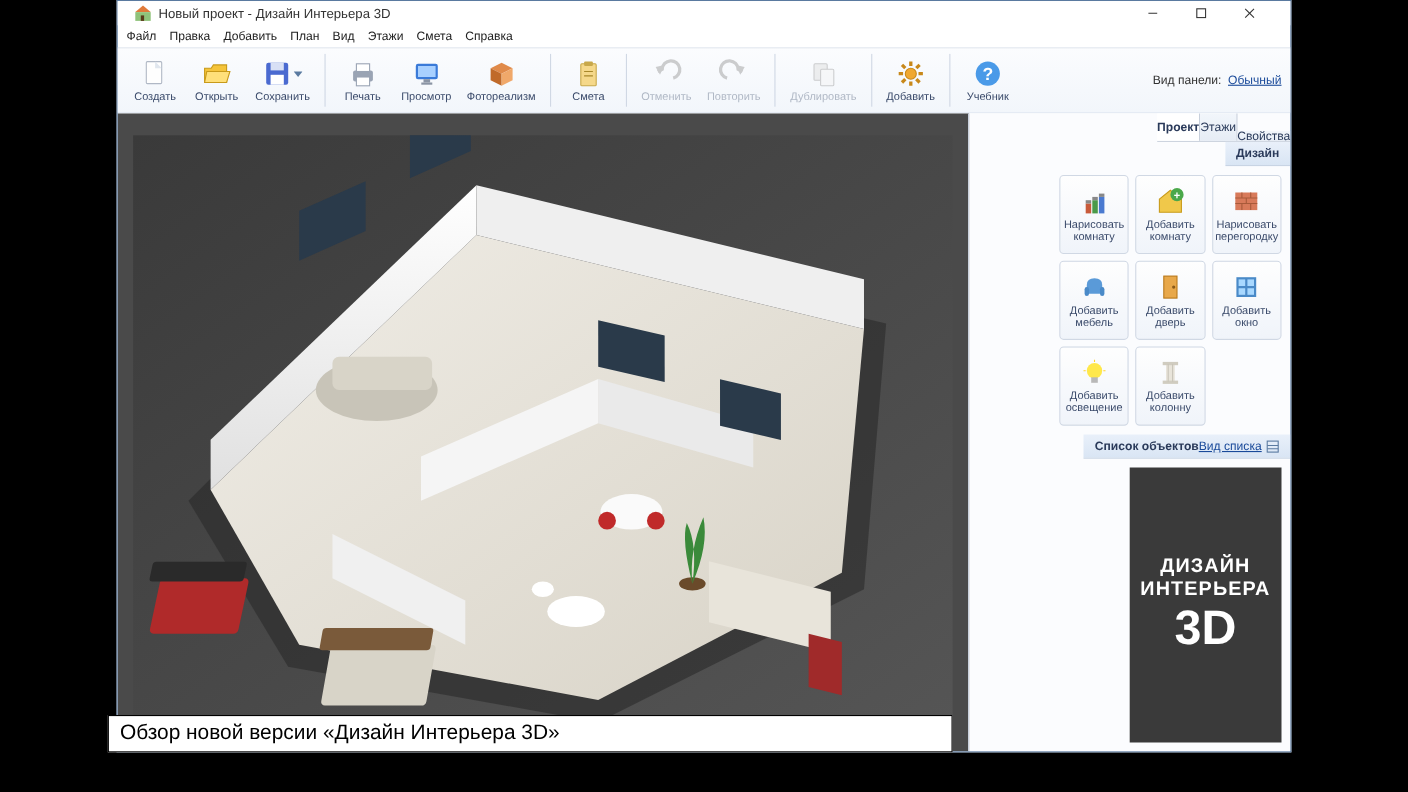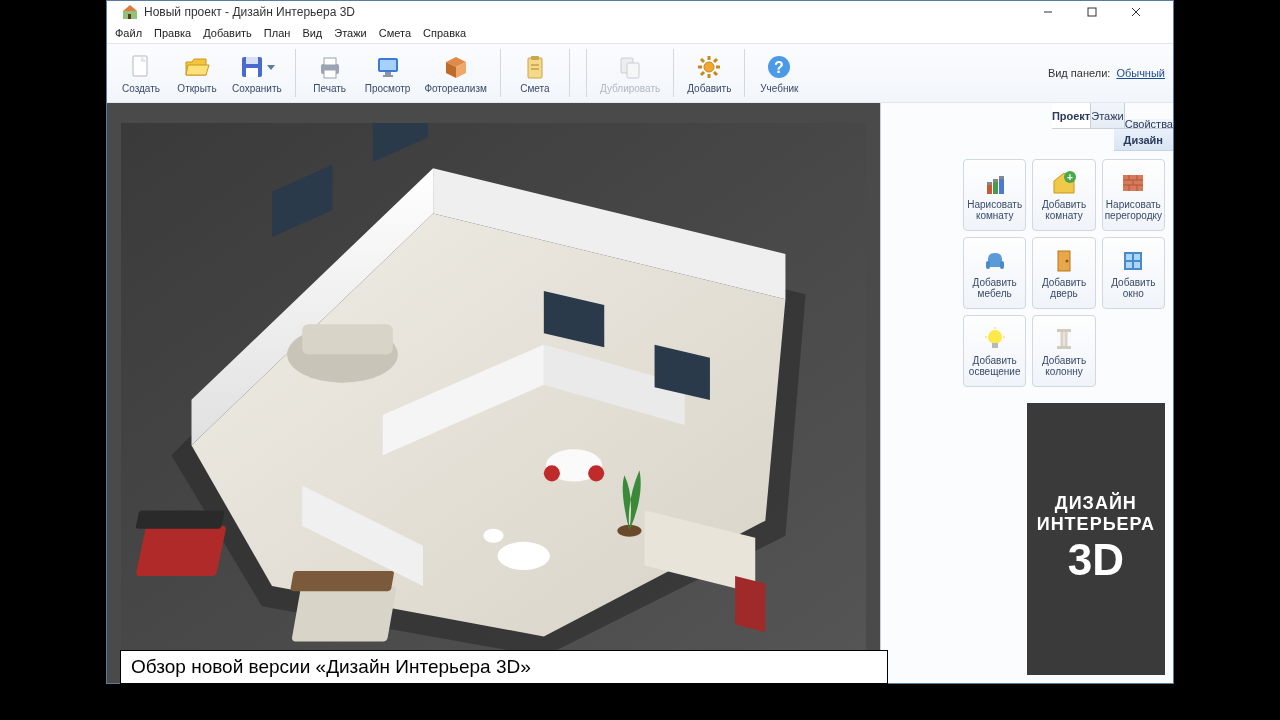--- a/index.html
+++ b/index.html
@@ -33,21 +33,21 @@
 .tab.active { background: #fff; font-weight: 600; }
 .section-hdr { height: 22px; background: linear-gradient(#e9f0fa,#d9e5f4); border-bottom: 1px solid #c8d4e4; display: flex; align-items: center; padding: 0 10px; color: #2a3a5a; font-weight: 600; font-size: 11px; justify-content: space-between; }
 .design-grid { display: grid; grid-template-columns: repeat(3, 1fr); gap: 6px; padding: 8px; }
 .tool-card { height: 72px; background: linear-gradient(#fefefe,#f0f4fa); border: 1px solid #d0d8e4; border-radius: 4px; display: flex; flex-direction: column; align-items: center; justify-content: center; cursor: pointer; }
 .tool-card .ci { width: 28px; height: 28px; display: flex; align-items: center; justify-content: center; font-size: 22px; margin-bottom: 2px; }
 .tool-card .cl { font-size: 10px; text-align: center; line-height: 1.15; color: #3a4a6a; padding: 0 2px; }
 .list-hdr .view-link { color: #1a4a9a; text-decoration: underline; cursor: pointer; font-weight: 400; margin-left: auto; display: flex; align-items: center; gap: 4px; }
 .promo { margin: 8px; flex: 1; background: #3a3a3a; display: flex; flex-direction: column; align-items: center; justify-content: center; color: #fff; text-align: center; padding: 10px; }
 .promo .p1 { font-size: 18px; font-weight: 700; letter-spacing: 1px; }
 .promo .p2 { font-size: 44px; font-weight: 900; margin-top: 0; }
-.caption-bar { position: absolute; left: 120px; width: 768px; top: 650px; height: 34px; background: #fff; border: 1px solid #000; display: flex; align-items: center; padding: 0 10px; font-size: 19px; color: #000; font-family: Arial, sans-serif; }
+.caption-bar { position: absolute; left: 98px; width: 768px; top: 650px; height: 34px; background: #fff; border: 1px solid #000; display: flex; align-items: center; padding: 0 10px; font-size: 19px; color: #000; font-family: Arial, sans-serif; }
 svg { display: block; }
 .dropdown-arrow { width: 10px; display: flex; align-items: center; justify-content: center; }
 </style>
 </head>
 <body>
 
 <div class="window">
 
   <div class="titlebar">
     <span class="app-icon">
@@ -181,20 +181,44 @@
                   <rect x="10" y="3" width="8" height="4" rx="1" fill="#c8a84a"></rect>
                   <line x1="10" y1="12" x2="18" y2="12" stroke="#a8882a"></line>
                   <line x1="10" y1="16" x2="18" y2="16" stroke="#a8882a"></line>
                 </svg>
               </div>
             </div>
             <div class="lbl">Смета</div>
           </div>
         </div>
         <div class="tsep"></div>
+        <div class="tgroup">
+          <div class="tbtn disabled">
+            <div style="display: flex; align-items: center;">
+              <div class="ico">
+                <svg width="28" height="28">
+                  <path d="M20 18 A8 8 0 1 0 10 10 L6 12" fill="none" stroke="#6aa8e8" stroke-width="3"></path>
+                  <polygon points="4,8 12,6 8,15" fill="#6aa8e8"></polygon>
+                </svg>
+              </div>
+            </div>
+            <div class="lbl">Отменить</div>
+          </div>
+          <div class="tbtn disabled">
+            <div style="display: flex; align-items: center;">
+              <div class="ico">
+                <svg width="28" height="28">
+                  <path d="M8 18 A8 8 0 1 1 18 10 L22 12" fill="none" stroke="#6aa8e8" stroke-width="3"></path>
+                  <polygon points="24,8 16,6 20,15" fill="#6aa8e8"></polygon>
+                </svg>
+              </div>
+            </div>
+            <div class="lbl">Повторить</div>
+          </div>
+        </div>
         <div class="tsep"></div>
         <div class="tgroup">
           <div class="tbtn disabled">
             <div style="display: flex; align-items: center;">
               <div class="ico">
                 <svg width="28" height="28">
                   <rect x="5" y="5" width="12" height="15" rx="1" fill="#cfe4ff" stroke="#7aa8d8"></rect>
                   <rect x="11" y="10" width="12" height="15" rx="1" fill="#eff6ff" stroke="#7aa8d8"></rect>
                 </svg>
               </div>
@@ -400,20 +424,31 @@
                 <rect x="10" y="6" width="8" height="16" fill="#e8e4da"></rect>
                 <rect x="7" y="4" width="14" height="3" fill="#d0ccc0"></rect>
                 <rect x="7" y="21" width="14" height="3" fill="#d0ccc0"></rect>
                 <line x1="12" y1="6" x2="12" y2="22" stroke="#c8c4b8"></line>
                 <line x1="16" y1="6" x2="16" y2="22" stroke="#c8c4b8"></line>
               </svg>
             </div>
             <div class="cl">Добавить<br>колонну</div>
           </div>
         </div>
+      <div class="section-hdr list-hdr">
+        <span>Список объектов</span>
+        <span class="view-link">
+          <span>Вид списка</span>
+          <svg width="12" height="12">
+              <rect x="1" y="1" width="10" height="10" fill="none" stroke="#5a7aa0"></rect>
+              <line x1="1" y1="5" x2="11" y2="5" stroke="#5a7aa0"></line>
+              <line x1="1" y1="8" x2="11" y2="8" stroke="#5a7aa0"></line>
+            </svg>
+        </span>
+      </div>
       <div class="promo">
         <div class="p1"><span>ДИЗАЙН</span><br><span>ИНТЕРЬЕРА</span></div>
         <div class="p2">3D</div>
       </div>
     </div>
   </div>
 </div>
 
 <div class="caption-bar">
   <span>Обзор новой версии «Дизайн Интерьера 3D»</span>

